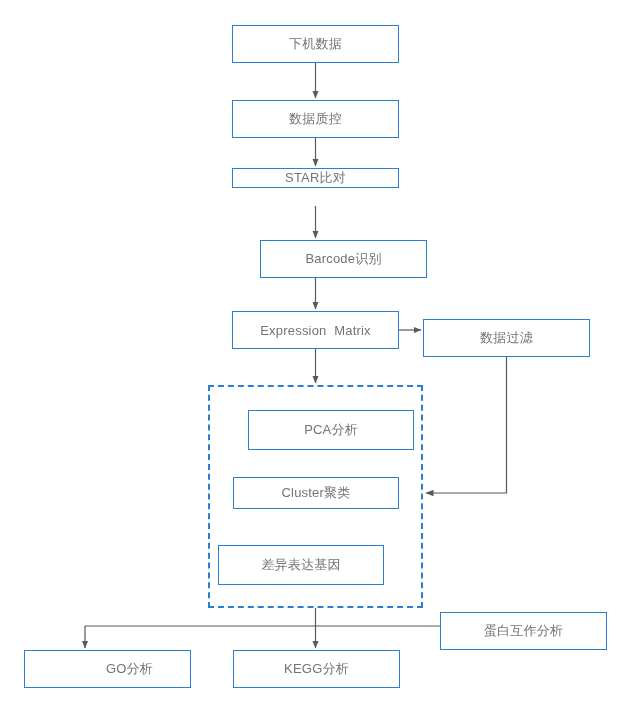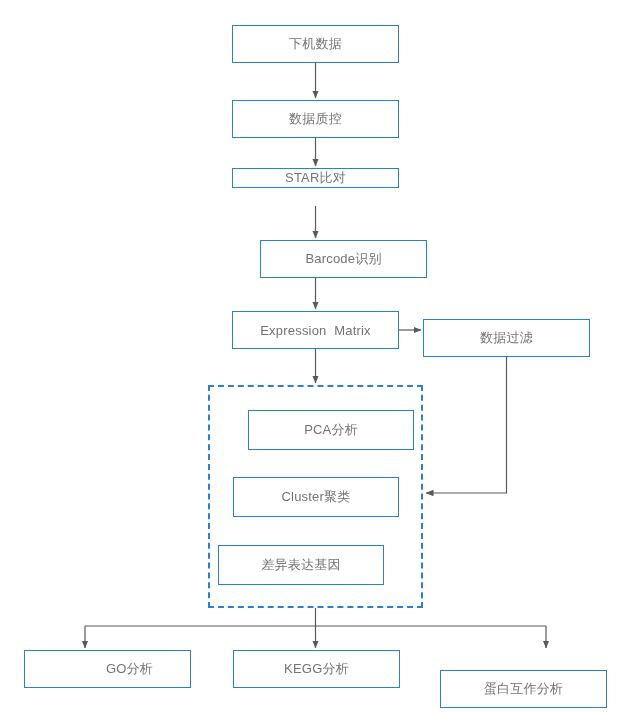--- a/index.html
+++ b/index.html
@@ -99,33 +99,33 @@
   </div>
 
   <div class="node" style="left:423px; top:311px; width:167px; height:38px;margin-top:8px;">
     <span>数据过滤</span>
   </div>
 
   <div class="node" style="left:233px; top:410px; width:166px; height:40px;margin-left:15px;">
     <span>PCA分析</span>
   </div>
 
-  <div class="node" style="left:233px; top:477px; width:166px; height:40px;">
+  <div class="node" style="left:233px; top:477px; width:166px; height:32px;">
     <span>Cluster聚类</span>
   </div>
 
   <div class="node" style="left:218px; top:545px; width:166px; height:40px;">
     <span>差异表达基因</span>
   </div>
 
   <div class="node" style="left:24px; top:650px; width:167px; height:38px;padding-left:44px;">
     <span>GO分析</span>
   </div>
 
   <div class="node" style="left:233px; top:650px; width:167px; height:38px;">
     <span>KEGG分析</span>
   </div>
 
-  <div class="node" style="left:440px; top:670px; width:167px; height:38px;">
+  <div class="node" style="left:440px; top:612px; width:167px; height:38px;">
     <span>蛋白互作分析</span>
   </div>
 
 </div>
 
 </body></html>

